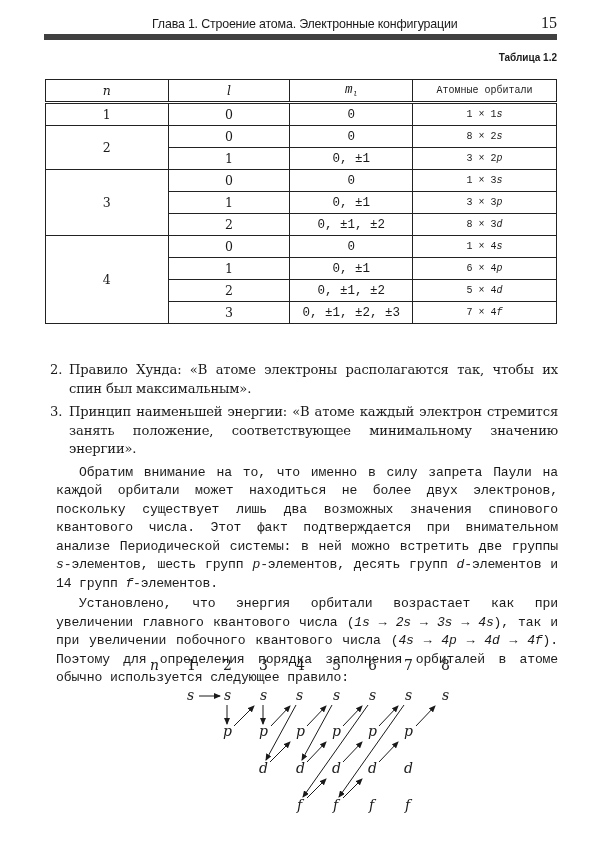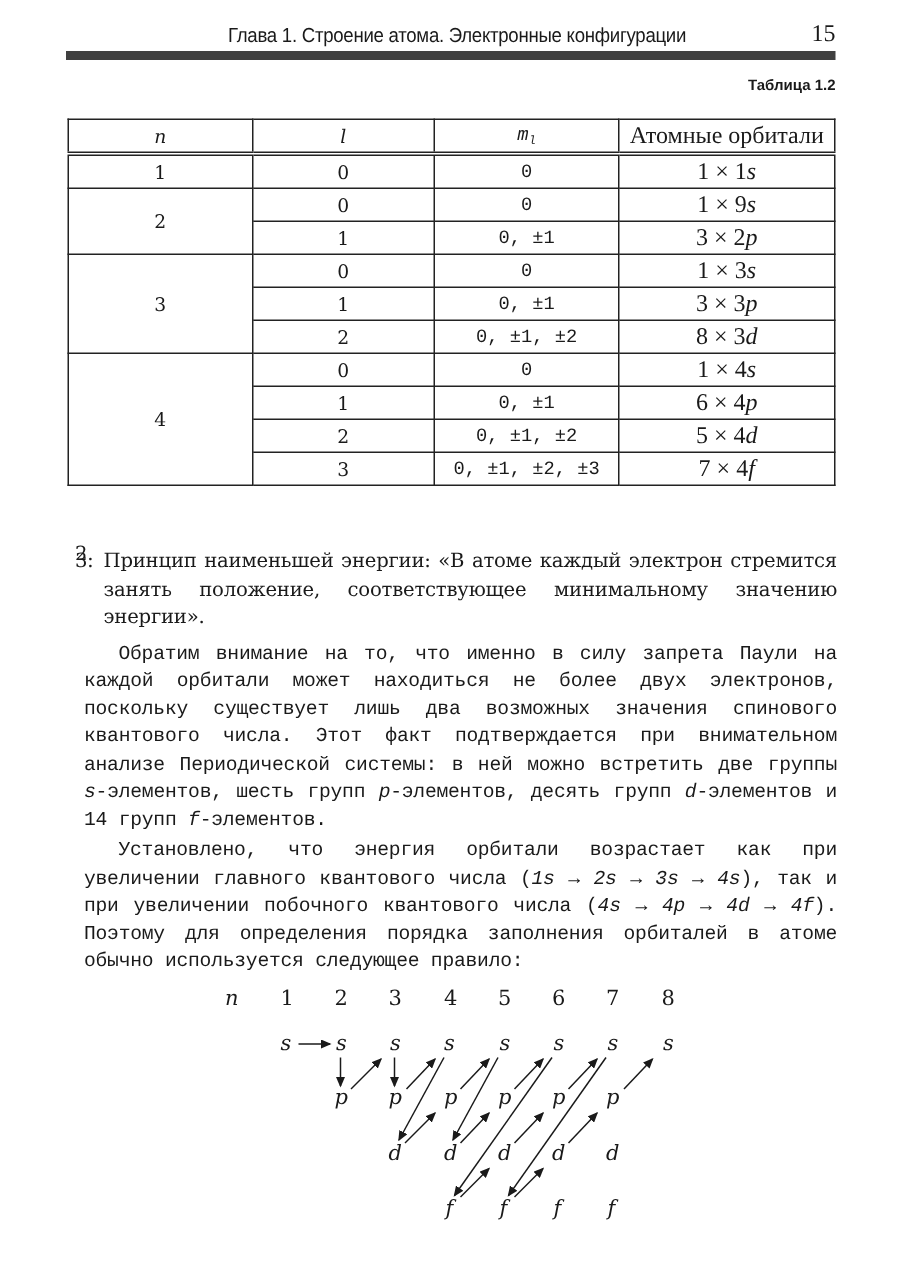--- a/index.html
+++ b/index.html
@@ -30,21 +30,21 @@
     border-collapse: collapse; font-family: "DejaVu Serif", serif; font-size: 12.5px;
   }
   table.orbitals th, table.orbitals td {
     border: 1px solid #222; text-align: center; height: 21px; padding: 0;
     font-weight: normal;
   }
   table.orbitals thead th { border-bottom: 3px double #222; height: 21px; }
   table.orbitals .c-n { width: 123px; }
   table.orbitals .c-l { width: 122px; }
   table.orbitals .c-ml { width: 123px; font-family: Liberation Mono, monospace; }
-  table.orbitals .c-orb { width: 144px; font-family: Liberation Serif, serif; font-size: 16px; }
+  table.orbitals .c-orb { width: 144px; font-family: Liberation Mono, monospace; font-size: 10px; }
   .it { font-style: italic; }
   .sub { font-size: 8px; vertical-align: -3px; font-style: italic; }
   .text-block {
     position: absolute; left: 44px; width: 514px;
     font-family: "DejaVu Serif", serif; font-size: 13.1px; line-height: 18.5px;
     text-align: justify; letter-spacing: -0.15px;
   }
   .list-item { position: relative; padding-left: 25px; margin-bottom: 5px; }
   .list-item .num { position: absolute; left: 6px; top: 0; }
   .para { text-indent: 23px; margin: 0 0 2px 12px; font-family: Liberation Mono, monospace; }
@@ -75,21 +75,21 @@
     <tr>
       <td class="c-n">1</td>
       <td class="c-l">0</td>
       <td class="c-ml">0</td>
       <td class="c-orb"><span>1 × 1</span><span class="it">s</span></td>
     </tr>
     <tr>
       <td class="c-n" rowspan="2">2</td>
       <td class="c-l">0</td>
       <td class="c-ml">0</td>
-      <td class="c-orb"><span>1 × 9</span><span class="it">s</span></td>
+      <td class="c-orb"><span>8 × 2</span><span class="it">s</span></td>
     </tr>
     <tr>
       <td class="c-l">1</td>
       <td class="c-ml">0, ±1</td>
       <td class="c-orb"><span>3 × 2</span><span class="it">p</span></td>
     </tr>
     <tr>
       <td class="c-n" rowspan="3">3</td>
       <td class="c-l">0</td>
       <td class="c-ml">0</td>
@@ -125,20 +125,21 @@
       <td class="c-l">3</td>
       <td class="c-ml">0, ±1, ±2, ±3</td>
       <td class="c-orb"><span>7 × 4</span><span class="it">f</span></td>
     </tr>
   </tbody>
 </table>
 
 <div class="text-block" style="top: 361px;">
   <div class="list-item">
     <span class="num">2.</span>
+    <span>Правило Хунда: «В атоме электроны располагаются так, чтобы их спин был максимальным».</span>
   </div>
   <div class="list-item">
     <span class="num">3.</span>
     <span>Принцип наименьшей энергии: «В атоме каждый электрон стремится занять положение, соответствующее минимальному значению энергии».</span>
   </div>
   <p class="para"><span>Обратим внимание на то, что именно в силу запрета Паули на каждой орбитали может находиться не более двух электронов, поскольку существует лишь два возможных значения спинового квантового числа. Этот факт подтверждается при внимательном анализе Периодической системы: в ней можно встретить две группы </span><span class="it">s</span><span>-элементов, шесть групп </span><span class="it">p</span><span>-элементов, десять групп </span><span class="it">d</span><span>-элементов и 14 групп </span><span class="it">f</span><span>-элементов.</span></p>
   <p class="para"><span>Установлено, что энергия орбитали возрастает как при увеличении главного квантового числа (</span><span class="it">1s → 2s → 3s → 4s</span><span>), так и при увеличении побочного квантового числа (</span><span class="it">4s → 4p → 4d → 4f</span><span>). Поэтому для определения порядка заполнения орбиталей в атоме обычно используется следующее правило:</span></p>
 </div>
 
 <div class="diagram">

